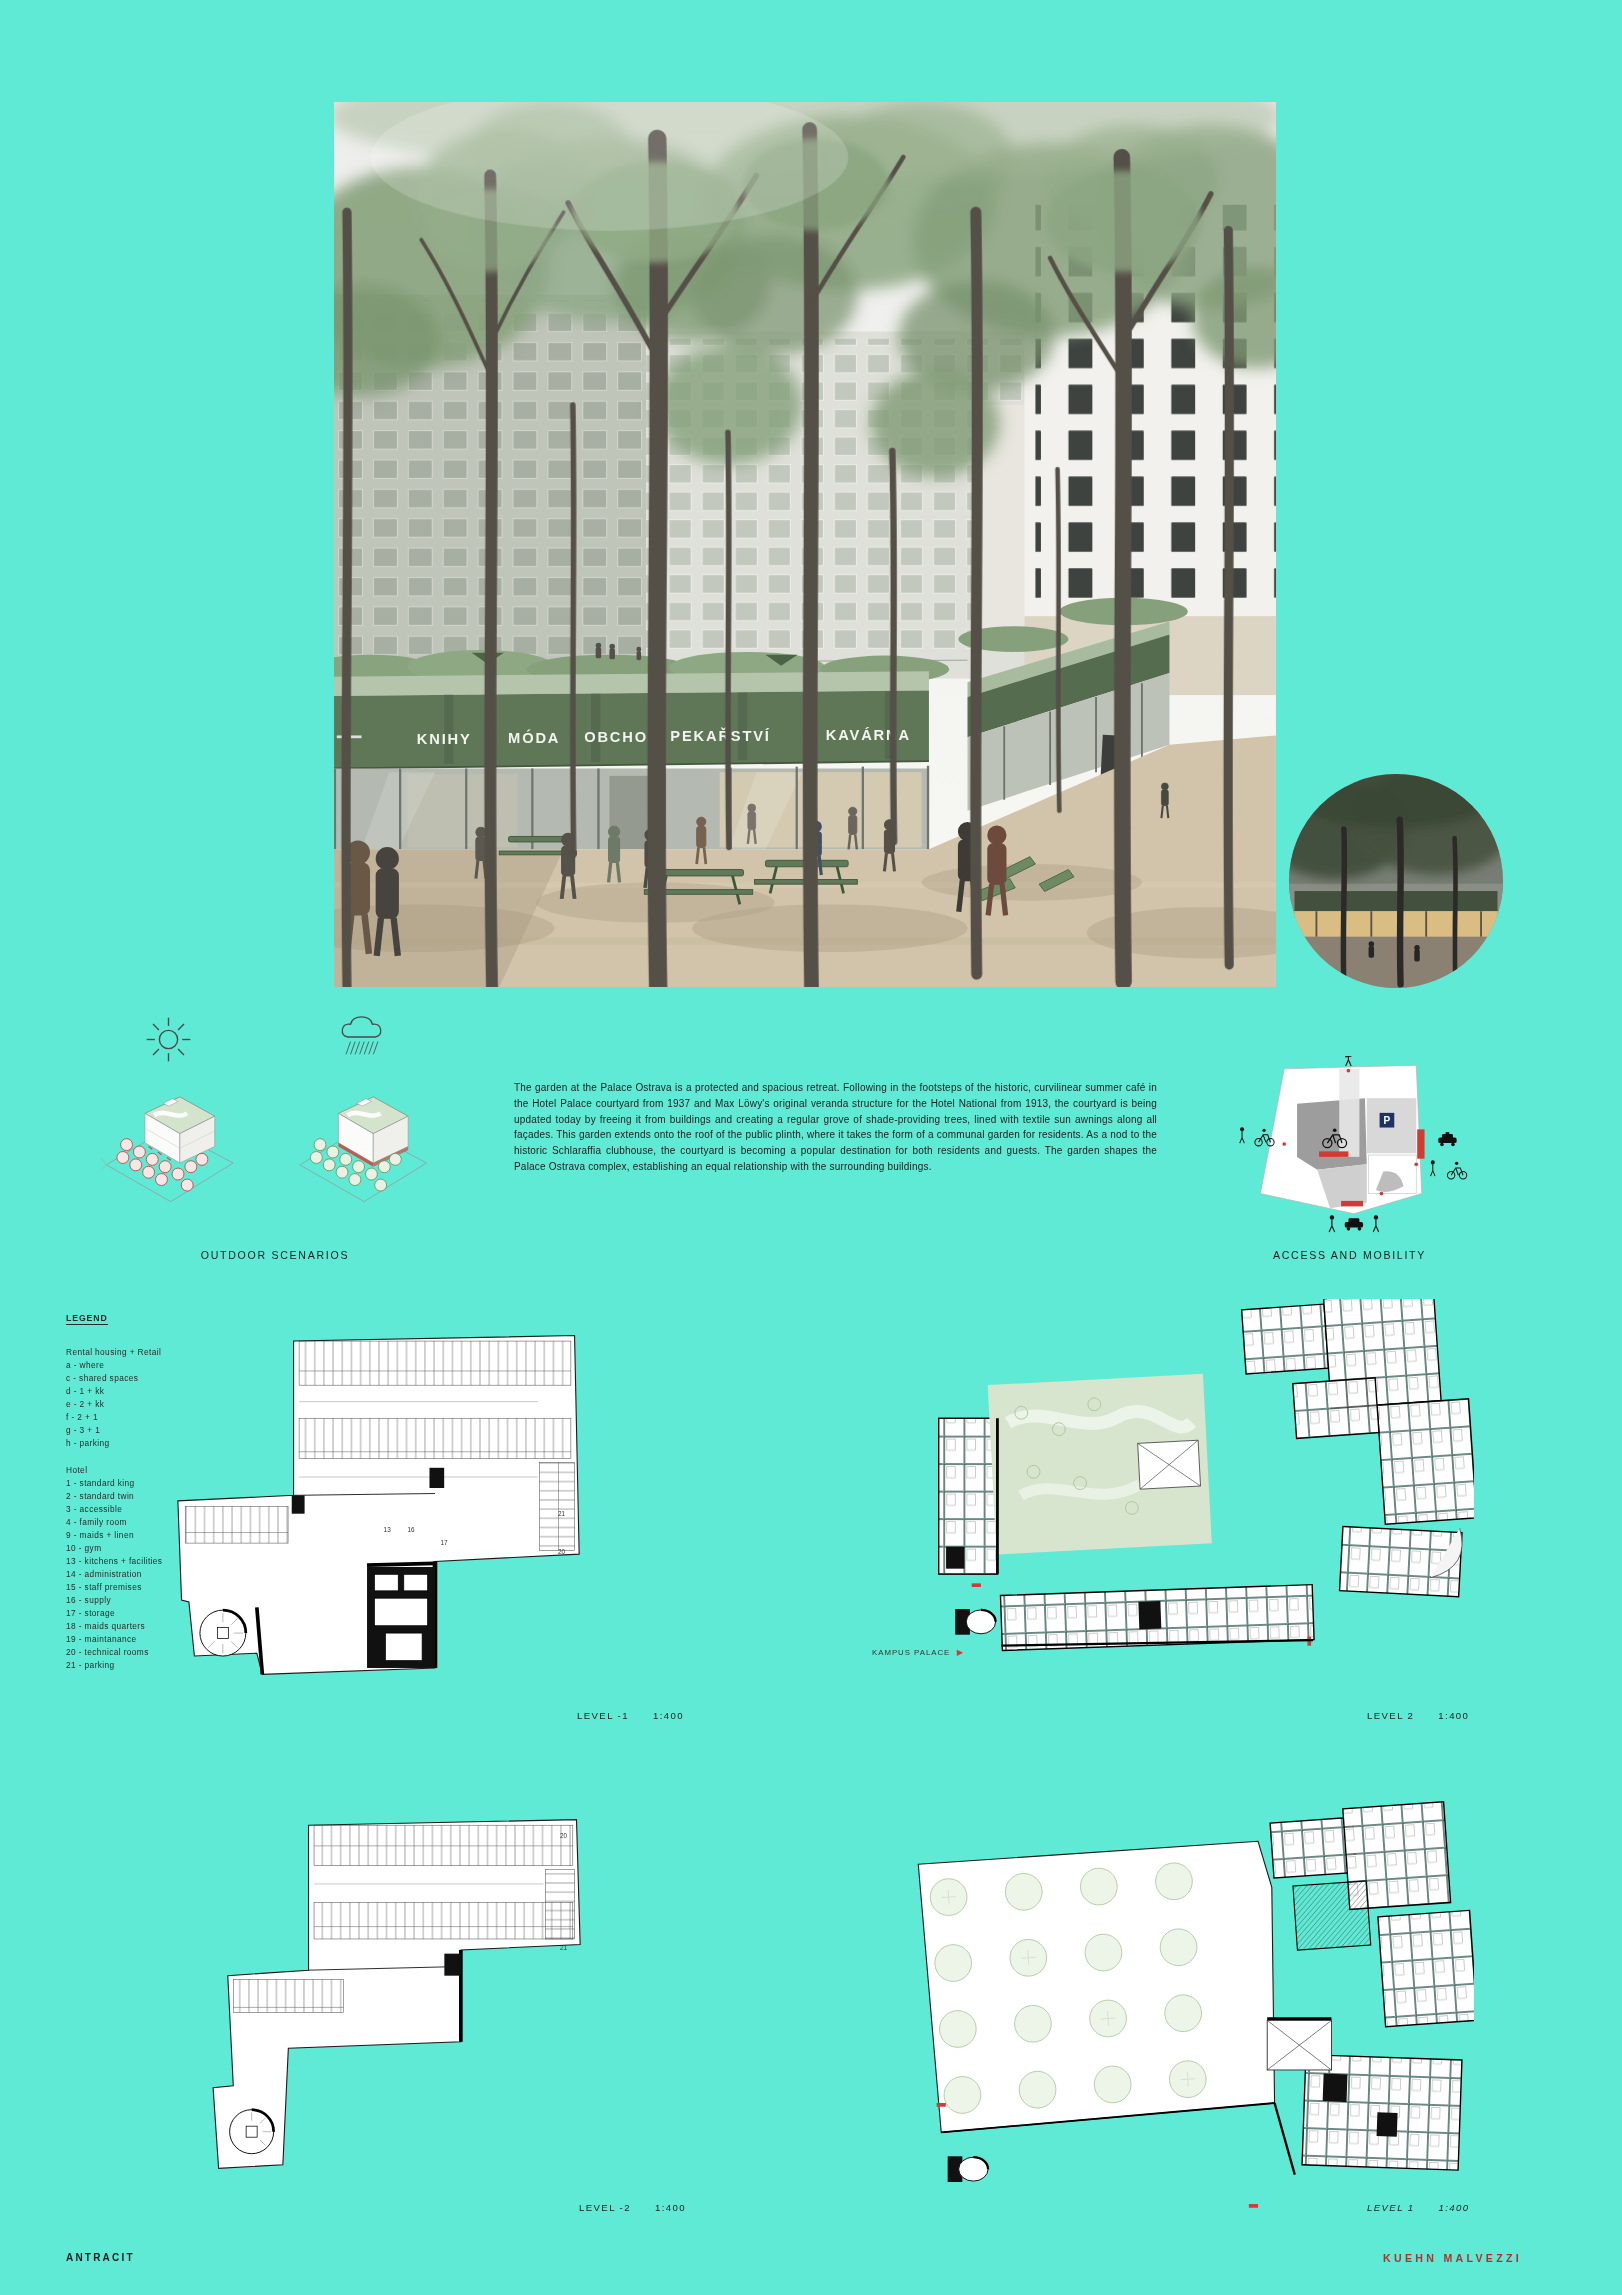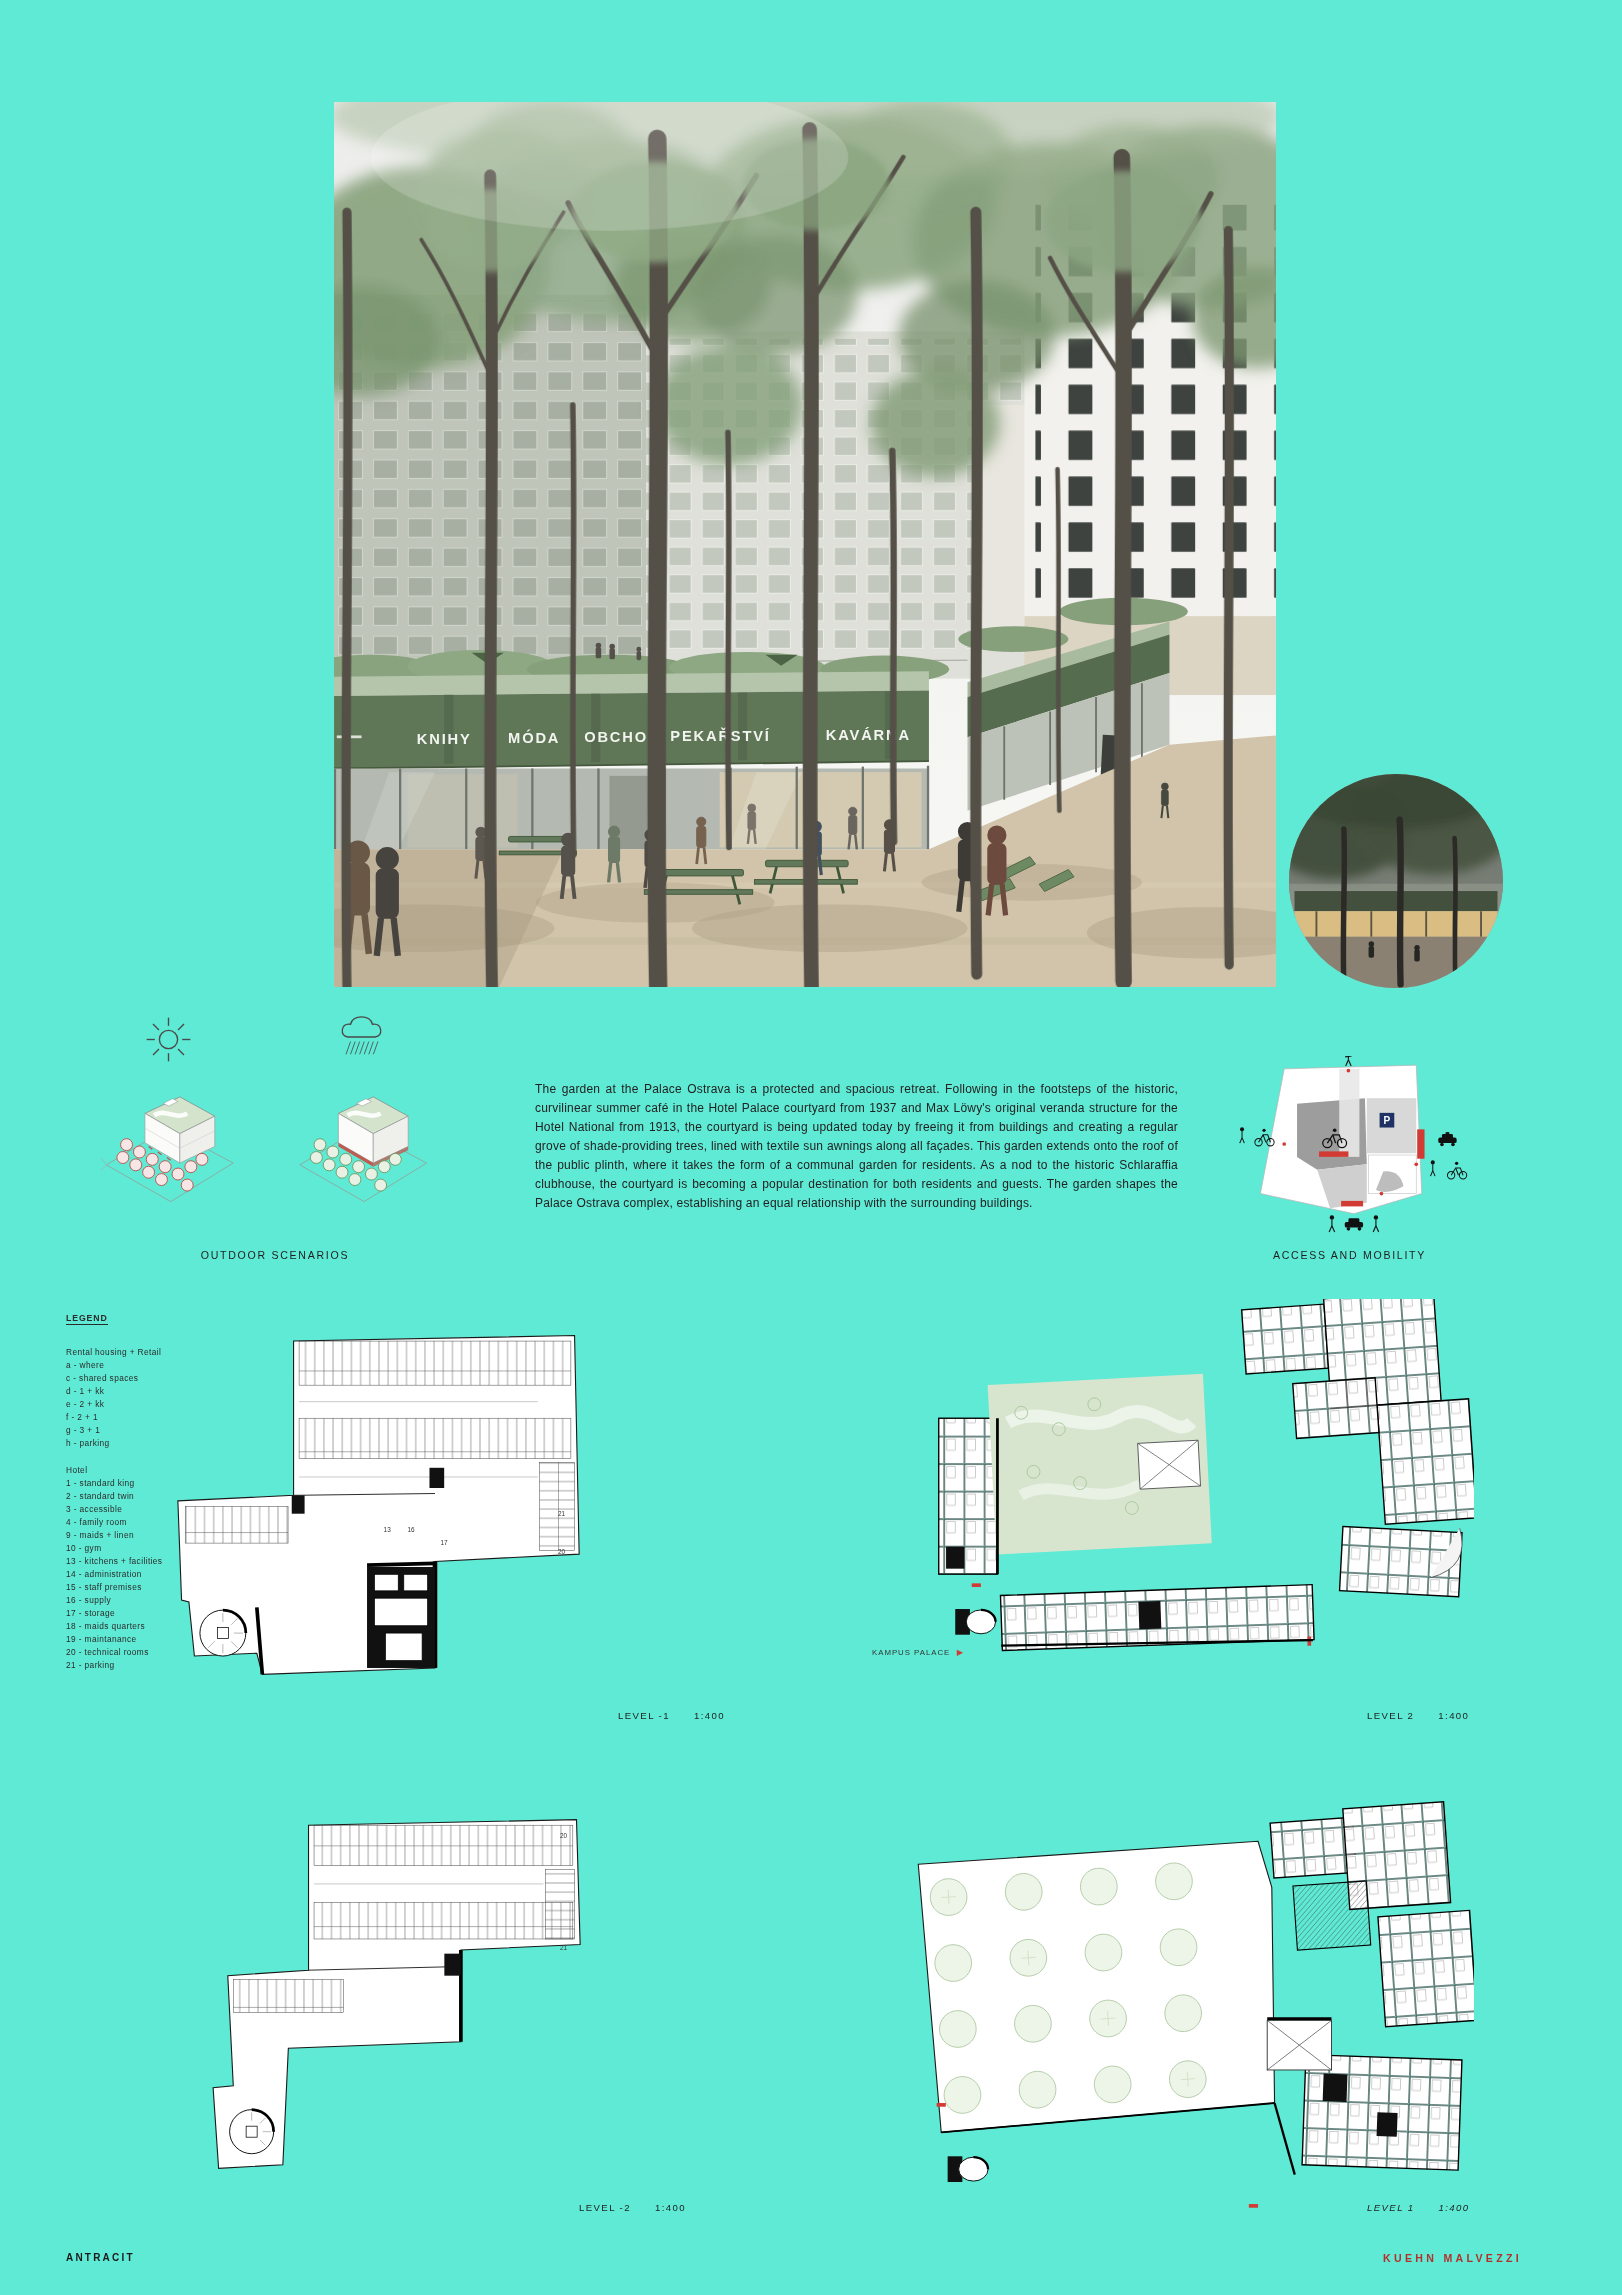--- a/index.html
+++ b/index.html
@@ -1,19 +1,19 @@
 <!DOCTYPE html>
 <html style="font-size:14.7px"><head>
 <meta charset="utf-8">
 <style>
   html,body{margin:0;padding:0;background:#ffffff;font-family:"Liberation Sans",sans-serif;color:#1a1a1a;}
   #board{position:relative;width:1623px;height:2296px;background:#5eead4;overflow:hidden;}
   .abs{position:absolute;}
   .title{font-size:24px;letter-spacing:8.3px;font-weight:400;color:#1f1f1f;text-align:center;}
-  .desc{font-size:12px;line-height:1.58;text-align:justify;letter-spacing:0.2px;color:#222;margin-left:21px;}
+  .desc{font-size:10px;line-height:1.58;text-align:justify;letter-spacing:0.2px;color:#222;}
   .diagram-label{font-size:10.6px;letter-spacing:1.7px;color:#1f1f1f;text-align:center;}
   .legend{font-size:8.3px;letter-spacing:0.4px;color:#2b2b2b;}
   .legend-heading{font-size:8.7px;font-weight:bold;letter-spacing:0.9px;border-bottom:0.9px solid #2b2b2b;display:inline-block;padding-bottom:0.9px;margin-bottom:22px;}
   .legend-subheading{height:13px;}
   .legend-item{height:13px;}
   .legend-gap{height:13.8px;}
   .plan-label{font-size:9.6px;letter-spacing:1.4px;color:#1f1f1f;white-space:nowrap;}
   .plan-label .scale{margin-left:24px;}
   .kampus{font-size:7.8px;letter-spacing:1px;color:#333;white-space:nowrap;text-align:right;}
   .kampus .arrow{color:#d23b34;font-size:8.3px;margin-left:6.4px;}
@@ -619,21 +619,21 @@
       </g>
       <g font-size="7" fill="#333" font-family="Liberation Sans, sans-serif">
         <text x="250" y="220">13</text>
         <text x="276" y="220">16</text>
         <text x="312" y="234">17</text>
         <text x="440" y="202">21</text>
         <text x="440" y="244">20</text>
       </g>
     </svg>
   </div>
-  <div class="abs plan-label" style="left:577px;top:1710px;margin-left:41px;">
+  <div class="abs plan-label" style="left:577px;top:1710px;">
     <span>LEVEL -1</span><span class="scale">1:400</span>
   </div>
 
   <div class="abs" style="left:863px;top:1299px;width:611px;height:399px;">
     <svg viewBox="0 0 665 435" width="611" height="399">
       <defs>
         <pattern id="p2" width="22" height="30" patternUnits="userSpaceOnUse">
           <rect x="0.5" y="0.5" width="21" height="29" fill="#fff" stroke="#333" stroke-width="0.6"></rect>
           <rect x="3" y="3" width="9" height="12" fill="none" stroke="#777" stroke-width="0.4"></rect>
         </pattern>

